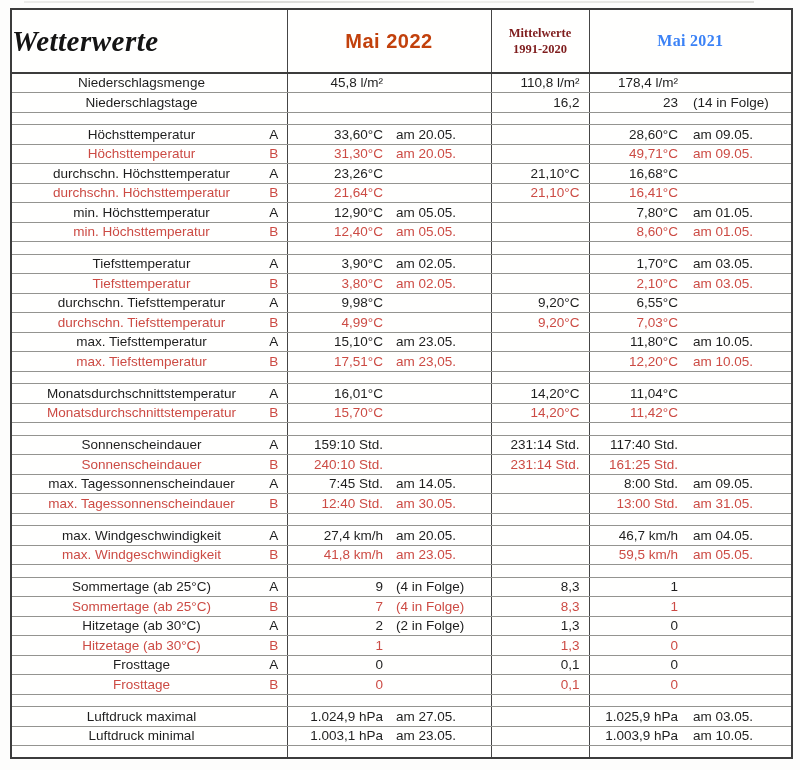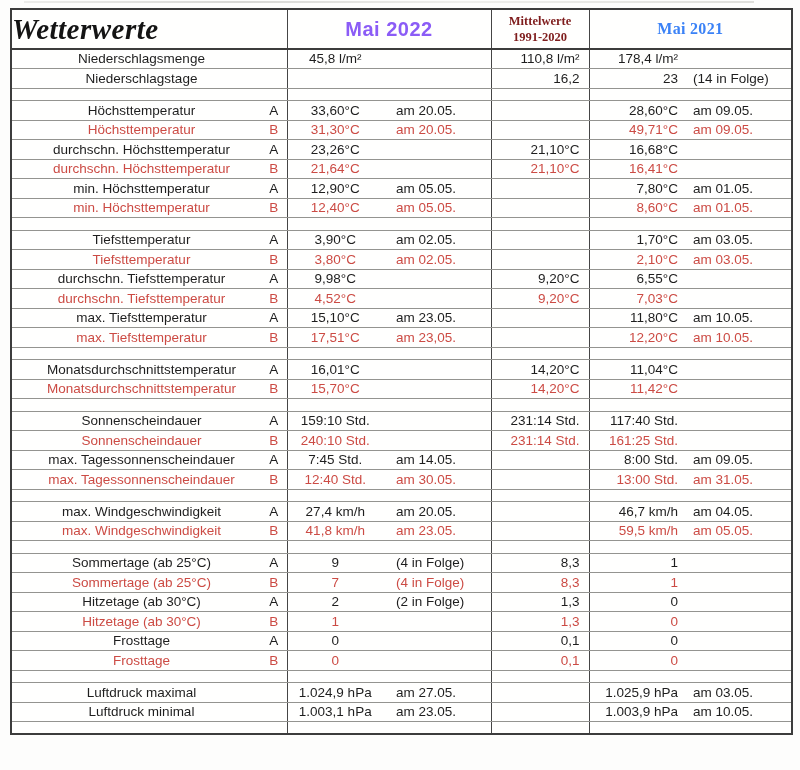--- a/index.html
+++ b/index.html
@@ -10,41 +10,41 @@
   .scan-edge{position:absolute;top:1px;left:24px;width:730px;height:2px;
     background:linear-gradient(90deg,#e3e3e0,#c4c4c0 30%,#e8e8e4 60%,#cfcfca);opacity:.65;}
   table.weather{
     border-collapse:collapse;table-layout:fixed;width:781px;
     margin:8px 0 0 10px;background:#fffffe;
     border:2px solid #3c3c3c;
   }
   col.c-label{width:250px;} col.c-ab{width:26px;}
   col.c-v1{width:100px;} col.c-d1{width:104px;}
   col.c-m{width:98px;} col.c-v2{width:96px;} col.c-d2{width:107px;}
-  tr.header-row{height:40px;}
+  tr.header-row{height:64px;}
   tr.header-row th{border-bottom:2px solid #3c3c3c;vertical-align:middle;padding:0;}
   th.h-title{
     font-family:"Liberation Serif",serif;font-style:italic;font-weight:bold;
     font-size:29px;text-align:left;padding-left:9px;letter-spacing:.5px;color:#141414;
   }
   th.h-2022{font-size:20px;font-weight:bold;letter-spacing:.5px;}
   th.h-mittel{
     font-family:"Liberation Serif",serif;font-size:12.5px;font-weight:bold;
     line-height:1.3;color:#7f1d1d;
   }
   th.h-2021{font-family:"Liberation Serif",serif;font-size:16px;font-weight:bold;color:#3b82f6;letter-spacing:.3px;}
   td{
     font-size:13.5px;line-height:1;vertical-align:middle;padding:0;
     border-bottom:1px solid #949490;white-space:nowrap;overflow:hidden;
   }
   tr.data{height:19.5px;}
   tr.gap{height:12.5px;}
   td.c0{text-align:center;padding-left:10px;}
   td.c1{text-align:center;}
-  td.c2{text-align:center;padding-right:4px;}
+  td.c2{text-align:right;padding-right:4px;}
   td.c3{text-align:left;padding-left:9px;}
   td.c4{text-align:right;padding-right:9px;}
   td.c5{text-align:right;padding-right:7px;}
   td.c6{text-align:left;padding-left:8px;}
   
   td.c2,th.h-2022{border-left:1px solid #454545;}
   td.c4,th.h-mittel{border-left:1px solid #454545;}
   td.c5,th.h-2021{border-left:1px solid #454545;}
   tr.red td{color:var(--red-row);}
 </style>
@@ -59,21 +59,21 @@
       <col class="c-ab">
       <col class="c-v1">
       <col class="c-d1">
     <col class="c-m">
       <col class="c-v2">
       <col class="c-d2">
   </colgroup>
   <thead>
     <tr class="header-row">
       <th class="h-title" colspan="2">Wetterwerte</th>
-      <th class="h-2022" colspan="2" style="color: #8b5cf6;">
+      <th class="h-2022" colspan="2" style="color: #c2410c;">
         <span>Mai 2022</span>
       </th>
       <th class="h-mittel">
         <div>Mittelwerte</div>
         <div>1991-2020</div>
       </th>
       <th class="h-2021" colspan="2">
         <span>Mai 2021</span>
       </th>
     </tr>
@@ -192,21 +192,21 @@
         <td class="c1">A</td>
         <td class="c2">9,98°C</td>
         <td class="c3"></td>
         <td class="c4">9,20°C</td>
         <td class="c5">6,55°C</td>
         <td class="c6"></td>
       </tr>
       <tr class="data red">
         <td class="c0">durchschn. Tiefsttemperatur</td>
         <td class="c1">B</td>
-        <td class="c2">4,52°C</td>
+        <td class="c2">4,99°C</td>
         <td class="c3"></td>
         <td class="c4">9,20°C</td>
         <td class="c5">7,03°C</td>
         <td class="c6"></td>
       </tr>
       <tr class="data">
         <td class="c0">max. Tiefsttemperatur</td>
         <td class="c1">A</td>
         <td class="c2">15,10°C</td>
         <td class="c3">am 23.05.</td>

